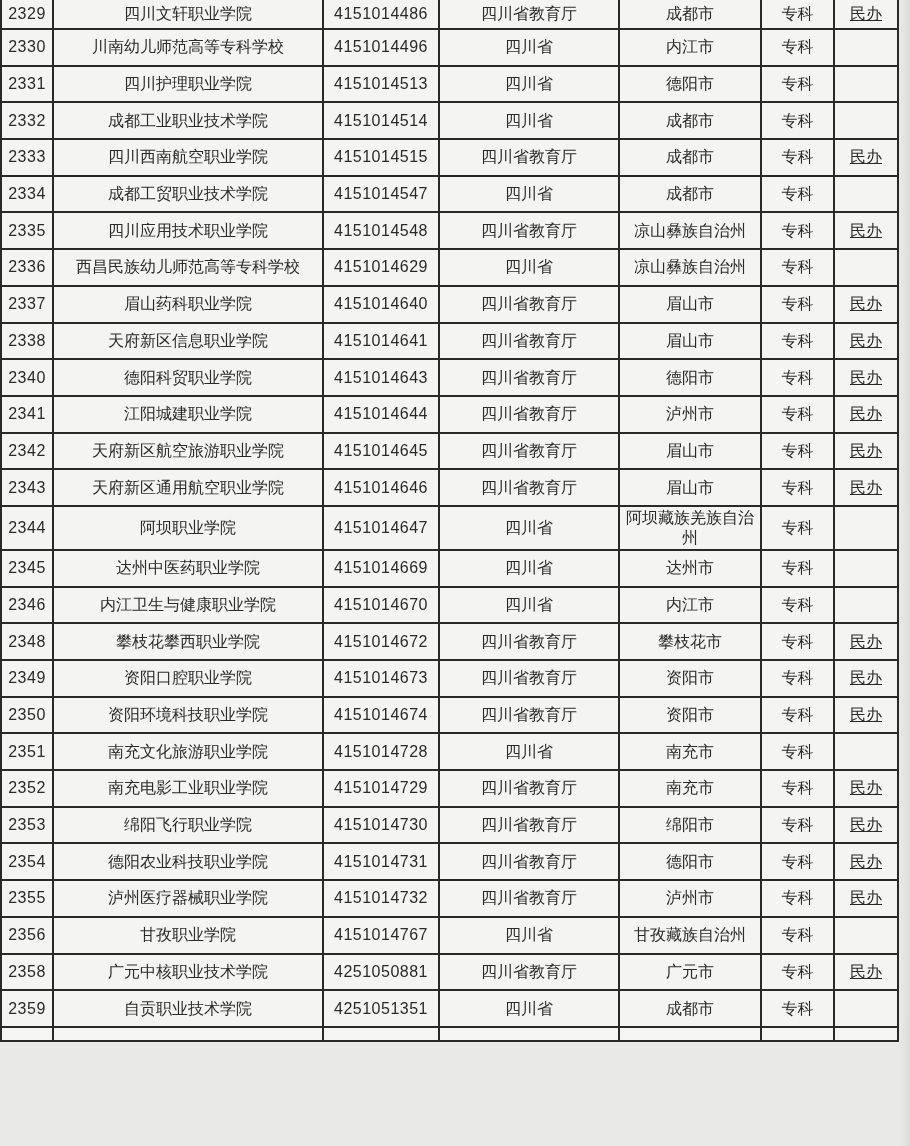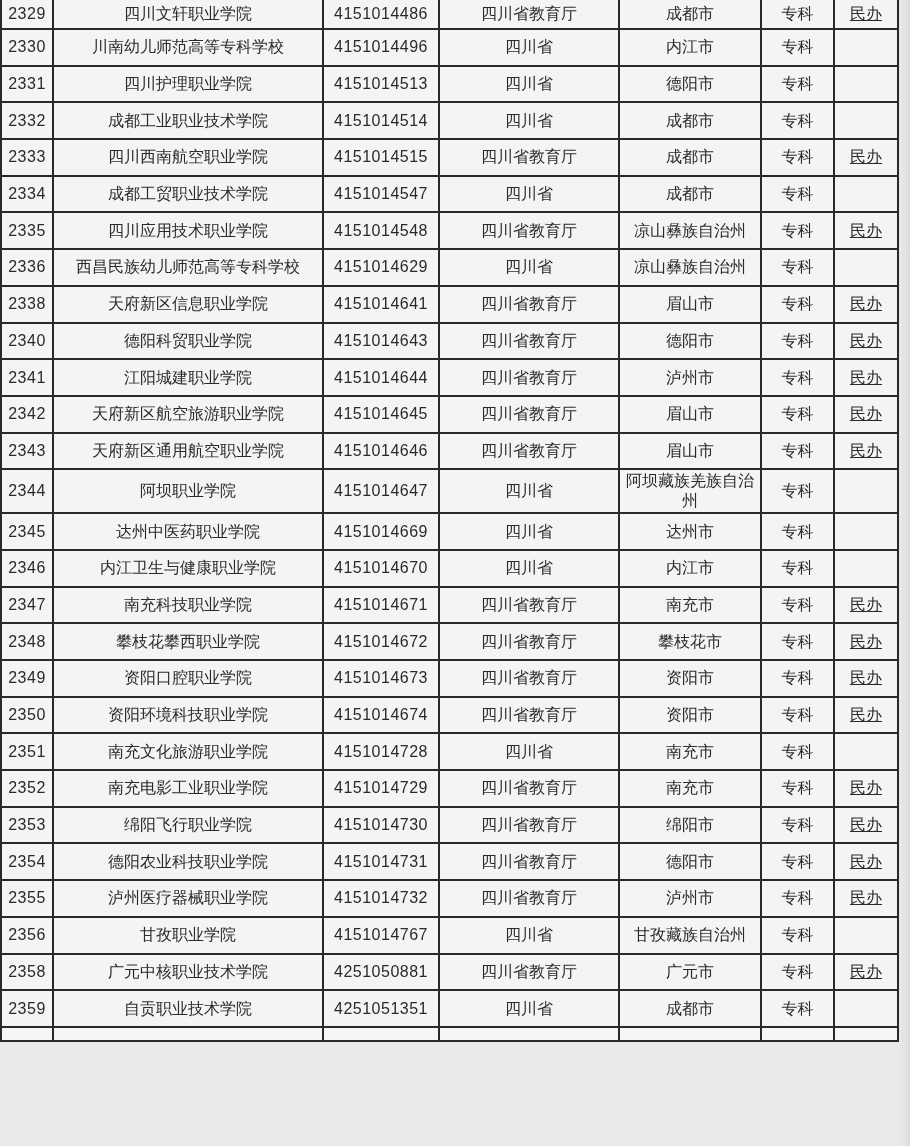--- a/index.html
+++ b/index.html
@@ -156,20 +156,29 @@
           <tr>
             <td class="col-seq">2336</td>
             <td class="col-name">西昌民族幼儿师范高等专科学校</td>
             <td class="col-code">4151014629</td>
             <td class="col-dept">四川省</td>
             <td class="col-city">凉山彝族自治州</td>
             <td class="col-level">专科</td>
             <td class="col-own"></td>
           </tr>
           <tr>
+            <td class="col-seq">2337</td>
+            <td class="col-name">眉山药科职业学院</td>
+            <td class="col-code">4151014640</td>
+            <td class="col-dept">四川省教育厅</td>
+            <td class="col-city">眉山市</td>
+            <td class="col-level">专科</td>
+            <td class="col-own">民办</td>
+          </tr>
+          <tr>
             <td class="col-seq">2338</td>
             <td class="col-name">天府新区信息职业学院</td>
             <td class="col-code">4151014641</td>
             <td class="col-dept">四川省教育厅</td>
             <td class="col-city">眉山市</td>
             <td class="col-level">专科</td>
             <td class="col-own">民办</td>
           </tr>
           <tr>
             <td class="col-seq">2340</td>
@@ -226,29 +235,20 @@
             <td class="col-own"></td>
           </tr>
           <tr>
             <td class="col-seq">2346</td>
             <td class="col-name">内江卫生与健康职业学院</td>
             <td class="col-code">4151014670</td>
             <td class="col-dept">四川省</td>
             <td class="col-city">内江市</td>
             <td class="col-level">专科</td>
             <td class="col-own"></td>
-          </tr>
-          <tr>
-            <td class="col-seq">2347</td>
-            <td class="col-name">南充科技职业学院</td>
-            <td class="col-code">4151014671</td>
-            <td class="col-dept">四川省教育厅</td>
-            <td class="col-city">南充市</td>
-            <td class="col-level">专科</td>
-            <td class="col-own">民办</td>
           </tr>
           <tr>
             <td class="col-seq">2348</td>
             <td class="col-name">攀枝花攀西职业学院</td>
             <td class="col-code">4151014672</td>
             <td class="col-dept">四川省教育厅</td>
             <td class="col-city">攀枝花市</td>
             <td class="col-level">专科</td>
             <td class="col-own">民办</td>
           </tr>

